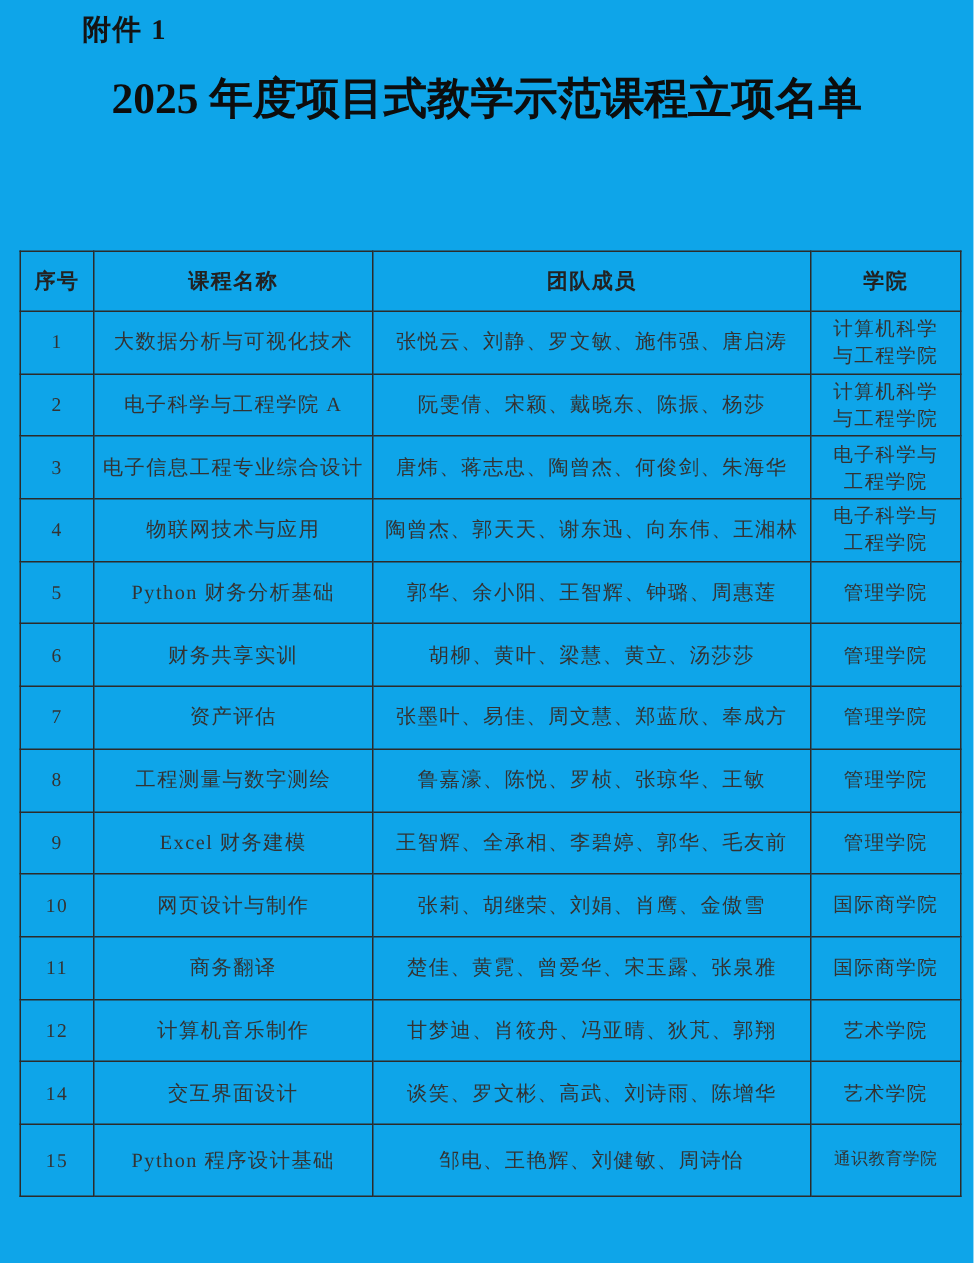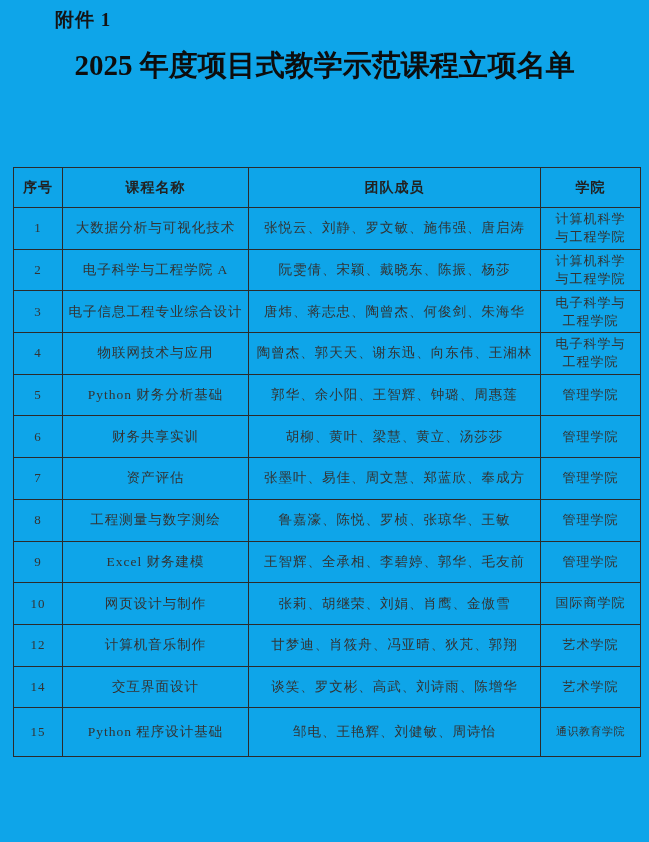--- a/index.html
+++ b/index.html
@@ -155,20 +155,26 @@
     <td class="c-team">王智辉、全承相、李碧婷、郭华、毛友前</td>
     <td class="c-college">管理学院</td>
   </tr>
         <tr>
     <td class="c-no">10</td>
     <td class="c-course">网页设计与制作</td>
     <td class="c-team">张莉、胡继荣、刘娟、肖鹰、金傲雪</td>
     <td class="c-college">国际商学院</td>
   </tr>
         <tr>
+    <td class="c-no">11</td>
+    <td class="c-course">商务翻译</td>
+    <td class="c-team">楚佳、黄霓、曾爱华、宋玉露、张泉雅</td>
+    <td class="c-college">国际商学院</td>
+  </tr>
+        <tr>
     <td class="c-no">12</td>
     <td class="c-course">计算机音乐制作</td>
     <td class="c-team">甘梦迪、肖筱舟、冯亚晴、狄芃、郭翔</td>
     <td class="c-college">艺术学院</td>
   </tr>
         <tr>
     <td class="c-no">14</td>
     <td class="c-course">交互界面设计</td>
     <td class="c-team">谈笑、罗文彬、高武、刘诗雨、陈增华</td>
     <td class="c-college">艺术学院</td>

